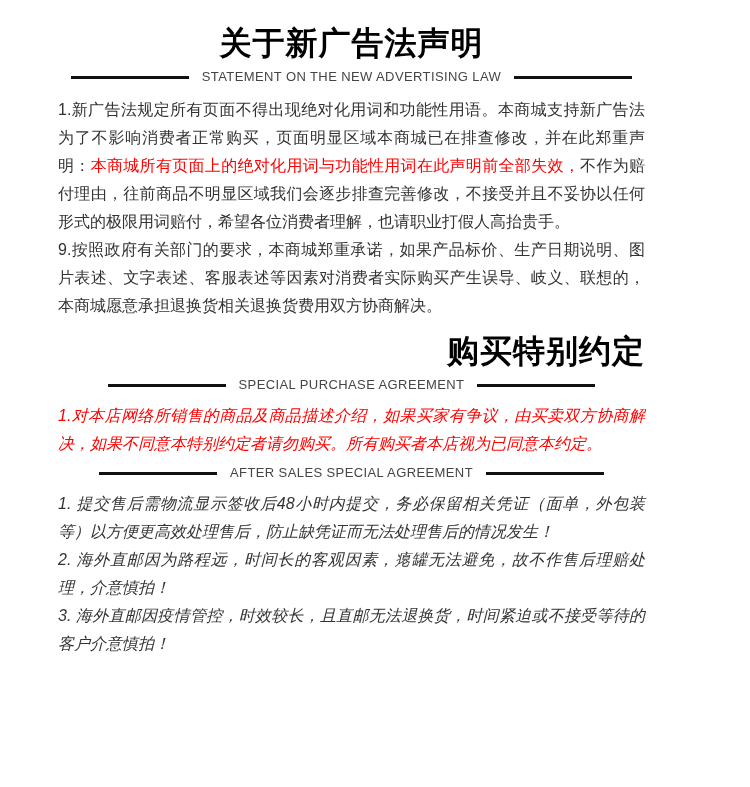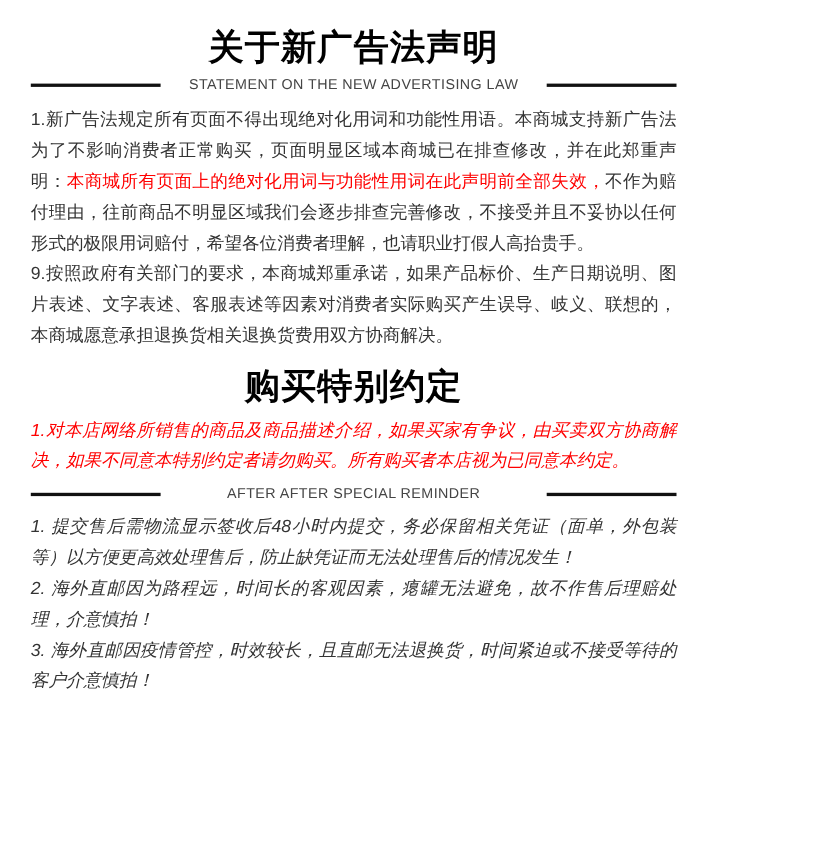--- a/index.html
+++ b/index.html
@@ -14,35 +14,36 @@
   body{
     width:750px;height:787px;
     background:var(--bg);
     font-family:"Liberation Sans","DejaVu Sans",sans-serif;
     overflow:hidden;
   }
   .page{
     box-sizing:border-box;
     width:643px;height:787px;
     padding:14px 28px 0 28px;
+    margin-left:30px;
   }
   .section-title{
     margin:10px 0 0 0;
     text-align:center;
     font-size:32px;
     line-height:38px;
     font-weight:700;
     color:var(--title);
     letter-spacing:1px;
   }
-  .section-title.tight{margin-top:12px;}
+  .section-title.tight{margin-top:12px;text-align:right;}
   .subtitle-row{
     display:flex;
     align-items:center;
-    justify-content:space-between;
+    justify-content:center;
     gap:13px;
     margin:6px 0 0 0;
   }
   .rule{
     display:inline-block;
     width:118px;height:3px;
     background:var(--rule);
     flex:0 0 auto;
   }
   .subtitle{
@@ -81,31 +82,36 @@
         <span data-color="black">1.新广告法规定所有页面不得出现绝对化用词和功能性用语。本商城支持新广告法为了不影响消费者正常购买，页面明显区域本商城已在排查修改，并在此郑重声明：</span><span data-color="red">本商城所有页面上的绝对化用词与功能性用词在此声明前全部失效，</span><span data-color="black">不作为赔付理由，往前商品不明显区域我们会逐步排查完善修改，不接受并且不妥协以任何形式的极限用词赔付，希望各位消费者理解，也请职业打假人高抬贵手。</span>
       </p>
       <p>
         <span data-color="black">9.按照政府有关部门的要求，本商城郑重承诺，如果产品标价、生产日期说明、图片表述、文字表述、客服表述等因素对消费者实际购买产生误导、岐义、联想的，本商城愿意承担退换货相关退换货费用双方协商解决。</span>
       </p>
     </div>
   </section>
 
   <section>
     <h1 class="section-title tight">购买特别约定</h1>
+    <div class="subtitle-row">
+      <span class="rule"></span>
+      <span class="subtitle">SPECIAL PURCHASE AGREEMENT</span>
+      <span class="rule"></span>
+    </div>
     <div class="body-block snug">
       <p>
         <span data-color="red">1.对本店网络所销售的商品及商品描述介绍，如果买家有争议，由买卖双方协商解决，如果不同意本特别约定者请勿购买。所有购买者本店视为已同意本约定。</span>
       </p>
     </div>
   </section>
 
   <section>
     <div class="subtitle-row">
       <span class="rule"></span>
-      <span class="subtitle">AFTER AFTER SPECIAL REMINDER</span>
+      <span class="subtitle">AFTER SALES SPECIAL AGREEMENT</span>
       <span class="rule"></span>
     </div>
     <div class="body-block snug">
       <p>
         <span data-color="black">1. 提交售后需物流显示签收后48小时内提交，务必保留相关凭证（面单，外包装等）以方便更高效处理售后，防止缺凭证而无法处理售后的情况发生！</span>
       </p>
       <p>
         <span data-color="black">2. 海外直邮因为路程远，时间长的客观因素，瘪罐无法避免，故不作售后理赔处理，介意慎拍！</span>
       </p>
       <p>

